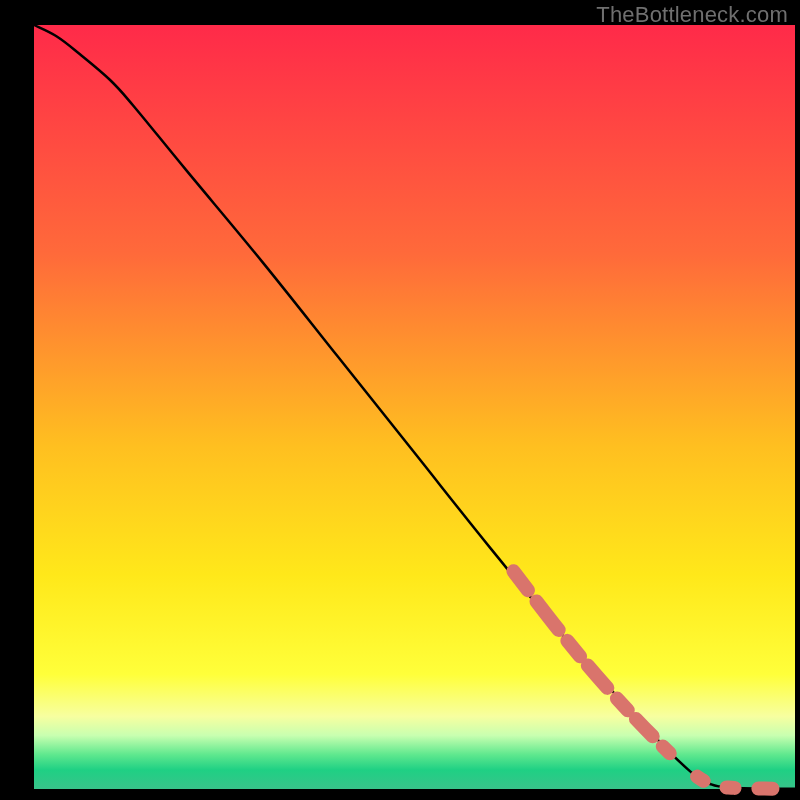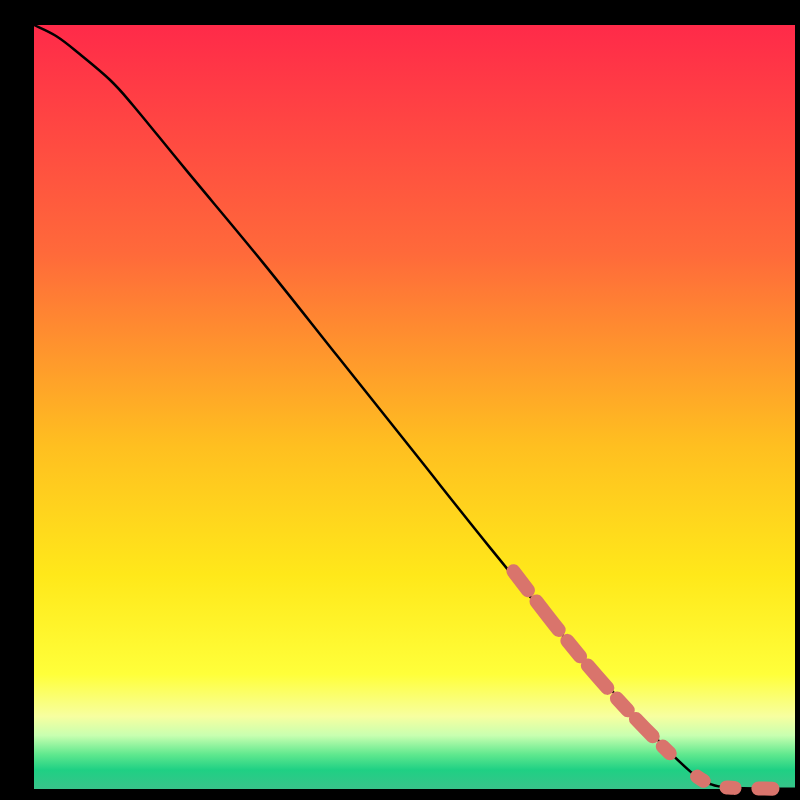--- a/index.html
+++ b/index.html
@@ -27,20 +27,21 @@
   }
   svg {
     position: absolute;
     top: 0;
     left: 0;
   }
 </style>
 </head>
 <body>
 <div class="container">
+  <div class="watermark">TheBottleneck.com</div>
   <svg id="chart-svg" width="800" height="800" viewBox="0 0 800 800">
       <defs>
         <linearGradient id="bg-grad" x1="0" y1="0" x2="0" y2="1">
           <stop offset="0.00%" stop-color="#ff2a49"></stop>
           <stop offset="30.00%" stop-color="#ff6a3a"></stop>
           <stop offset="55.00%" stop-color="#ffbf20"></stop>
           <stop offset="72.00%" stop-color="#ffe81a"></stop>
           <stop offset="85.00%" stop-color="#ffff3a"></stop>
           <stop offset="90.50%" stop-color="#f7ffa0"></stop>
           <stop offset="93.00%" stop-color="#c8ffb0"></stop>

